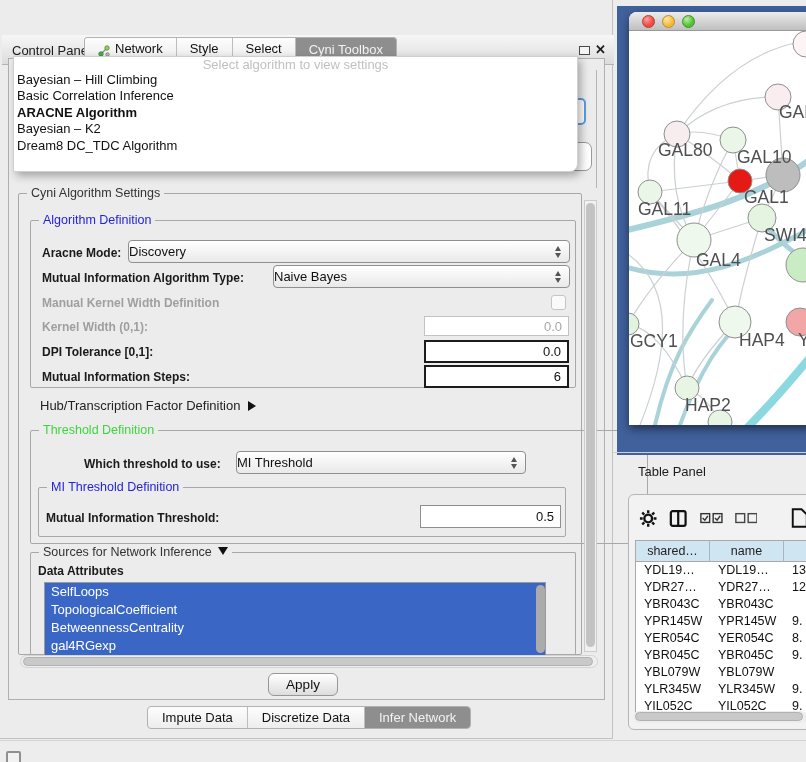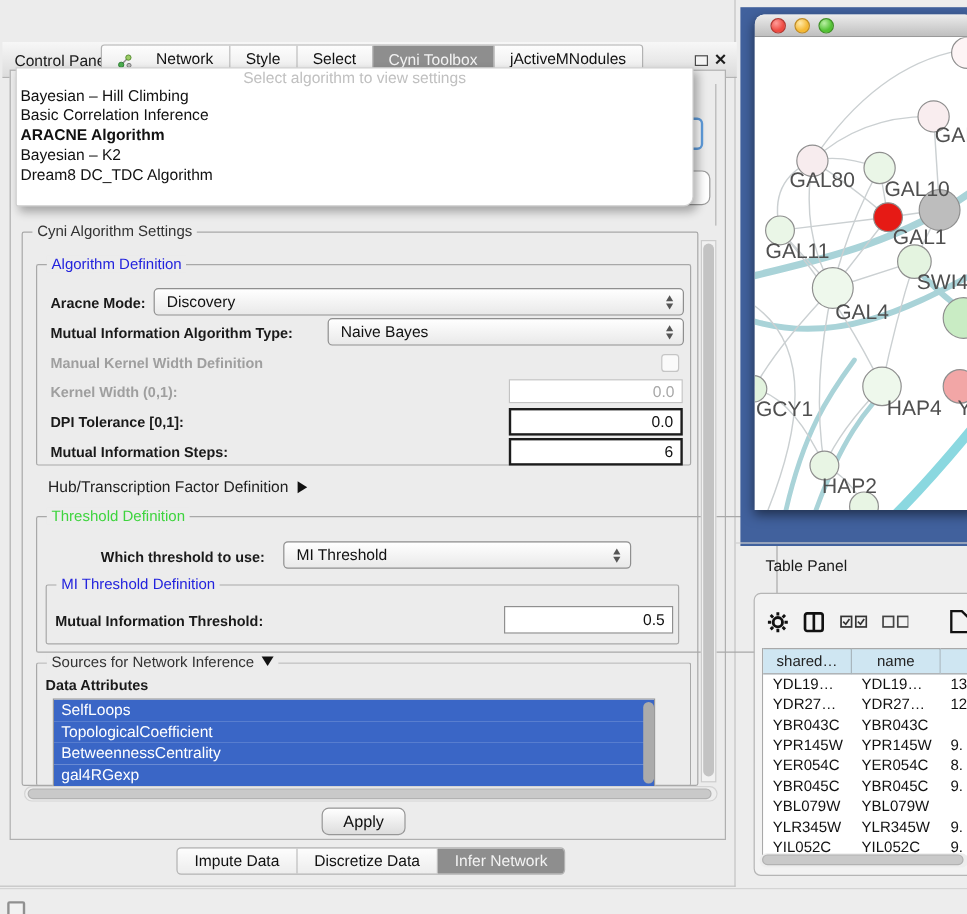--- a/index.html
+++ b/index.html
@@ -8,21 +8,21 @@
   .app{position:relative;width:806px;height:762px;overflow:hidden;background:#ededed;}
 
   
   .control-window{position:absolute;left:0;top:0;width:613px;height:739px;background:#ececec;border-right:1px solid #c2c2c2;border-bottom:1px solid #c2c2c2;}
   .titlebar{position:absolute;left:2px;top:0;width:100%;height:30px;background:linear-gradient(#f7f7f7,#dcdcdc);border-bottom:1px solid #b3b3b3;margin-top:35px;}
   .titlebar .wtitle{position:absolute;left:10px;top:8px;font-size:13px;color:#1a1a1a;}
   .float-icon{position:absolute;left:577px;top:11px;width:11px;height:9px;border:1.5px solid #4a4a4a;background:#f4f4f4;}
   .close-icon{position:absolute;left:593px;top:7px;font-size:13px;font-weight:bold;color:#1c1c1c;cursor:default;}
 
   .tabbar{position:absolute;left:84px;top:37px;height:22px;display:flex;border:1px solid #b2b2b2;border-radius:3px;background:linear-gradient(#fdfdfd,#ededed);overflow:hidden;}
-  .tab{height:22px;line-height:20px;padding:0 13px;font-size:13px;color:#111;border-right:1px solid #bdbdbd;display:flex;align-items:center;gap:20px;white-space:nowrap;}
+  .tab{height:22px;line-height:20px;padding:0 13px;font-size:13px;color:#111;border-right:1px solid #bdbdbd;display:flex;align-items:center;gap:5px;white-space:nowrap;}
   .tab:last-child{border-right:none;}
   .tab.sel{background:#8e8e8e;color:#f3f3f3;align-items:flex-end;}
   .net-ico{display:inline-block;width:12px;height:12px;}
 
   .cyni-panel{position:absolute;left:8px;top:58px;width:597px;height:642px;border:1px solid #b0b0b0;background:#ececec;}
 
   
   .frag-line{position:absolute;left:596px;top:70px;width:1px;height:118px;background:#b5b5b5;z-index:2;}
   .frag-combo{position:absolute;left:570px;top:98px;width:16px;height:27px;border:2px solid #5f9ddd;border-radius:5px;background:#fff;z-index:2;}
   .frag-field{position:absolute;left:558px;top:142px;width:34px;height:29px;border:1px solid #999;border-radius:7px;background:#fff;z-index:2;}
@@ -42,21 +42,21 @@
   #gb-settings{left:18px;top:193px;width:564px;height:462px;}
   #gb-algdef{left:30px;top:220px;width:546px;height:168px;}
   #gb-threshold{left:30px;top:430px;width:618px;height:114px;}
   #gb-mithr{left:38px;top:487px;width:528px;height:50px;}
   #gb-sources{left:30px;top:552px;width:546px;height:103px;border-bottom:none;}
 
   .lbl{position:absolute;font-size:12px;font-weight:bold;color:#1a1a1a;white-space:nowrap;z-index:3;}
   .lbl.dis{color:#9f9f9f;}
   .lbl.plain{font-weight:normal;font-size:13px;color:#222;}
 
-  .combo{position:absolute;height:23px;border:1px solid #8f8f8f;border-radius:4px;background:linear-gradient(#ffffff,#e9e9e9);font-size:13px;line-height:21px;padding-left:10px;color:#111;z-index:3;}
+  .combo{position:absolute;height:23px;border:1px solid #8f8f8f;border-radius:4px;background:linear-gradient(#ffffff,#e9e9e9);font-size:13px;line-height:21px;color:#111;z-index:3;}
   .stepper{position:absolute;right:7px;top:4px;width:8px;height:14px;}
   .stepper:before,.stepper:after{content:"";position:absolute;left:1px;border-left:3.5px solid transparent;border-right:3.5px solid transparent;}
   .stepper:before{top:1px;border-bottom:5px solid #555;}
   .stepper:after{bottom:1px;border-top:5px solid #555;}
 
   .field{position:absolute;background:#fff;font-size:13px;text-align:right;padding-right:6px;color:#111;font-family:"Liberation Sans",sans-serif;z-index:3;}
   .field.thin{border:1px solid #c3c3c3;color:#a8a8a8;}
   .field.thick{border:2px solid #1c1c1c;}
   .field.mid{border:1px solid #8f8f8f;}
 
@@ -134,23 +134,20 @@
           <span>Network</span>
         </div>
         <div class="tab">
           <span>Style</span>
         </div>
         <div class="tab">
           <span>Select</span>
         </div>
         <div class="tab sel">
           <span>Cyni Toolbox</span>
-        </div>
-        <div class="tab">
-          <span>jActiveMNodules</span>
         </div>
       </div>
 
     <div class="cyni-panel"></div>
 
     <div class="frag-line"></div>
     <div class="frag-combo"></div>
     <div class="frag-field"></div>
 
     <div class="groupbox" id="gb-settings">

